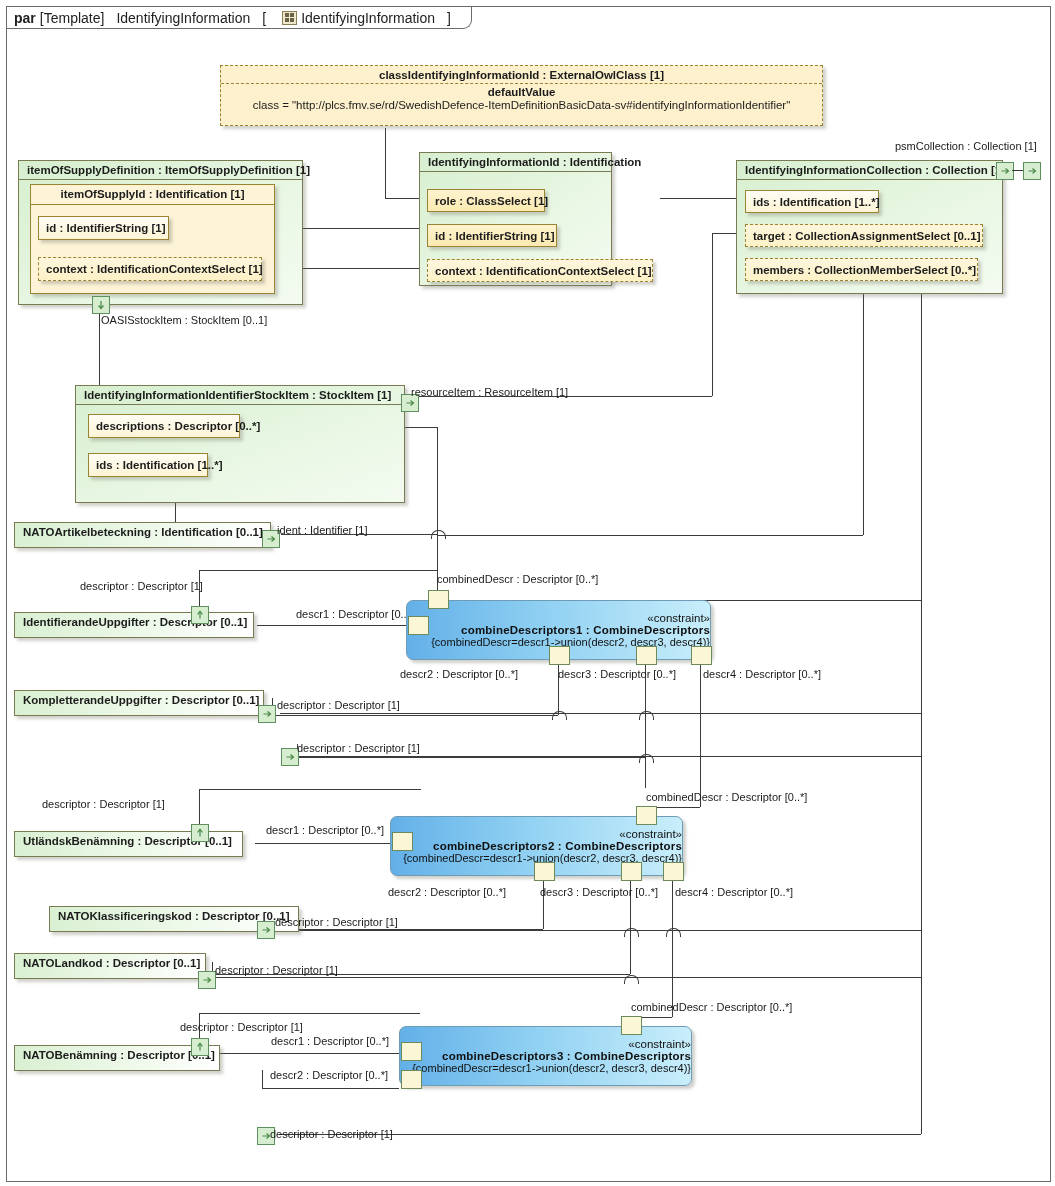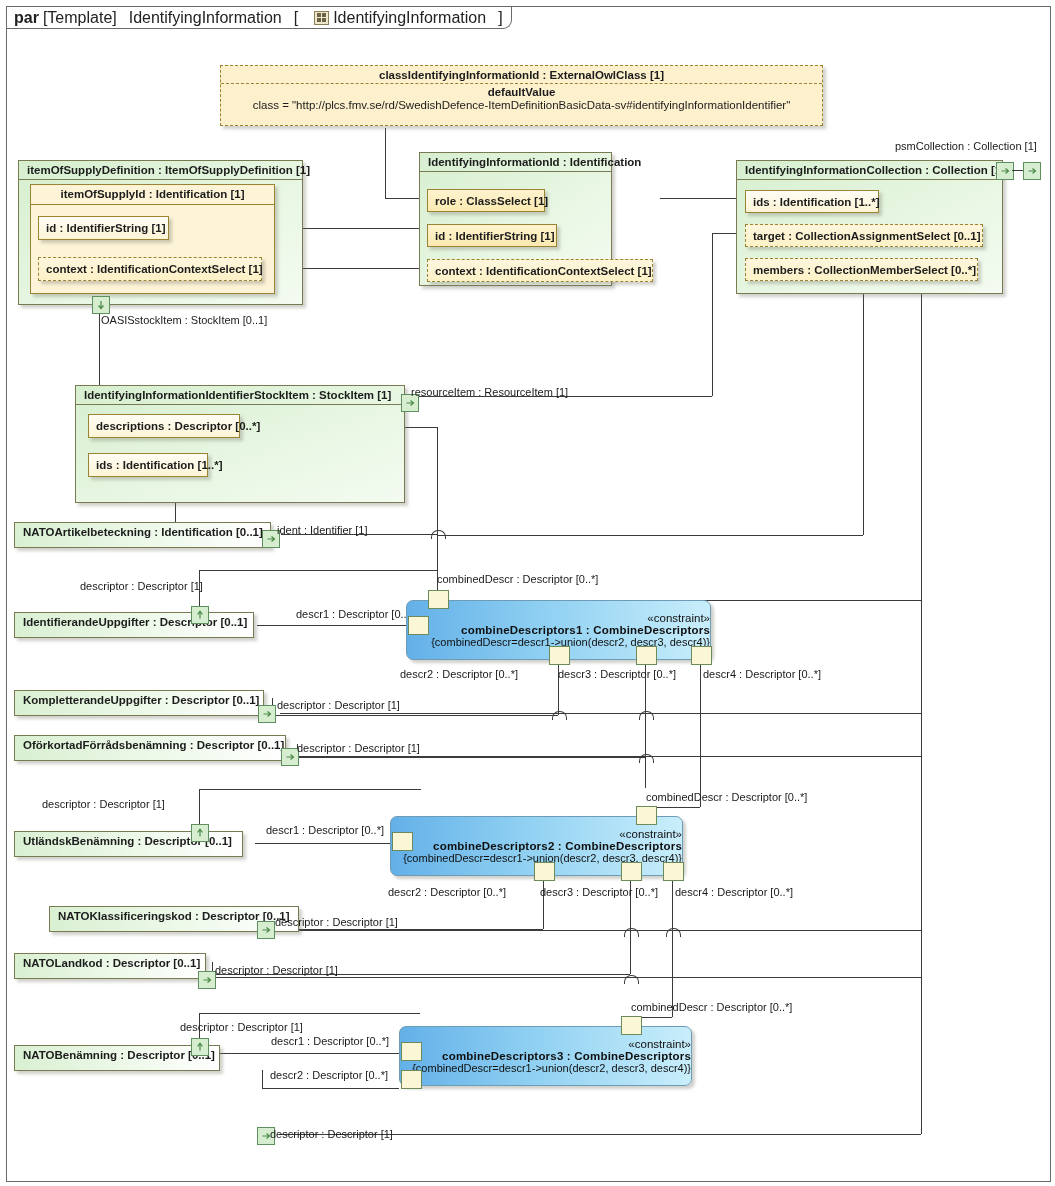--- a/index.html
+++ b/index.html
@@ -2,21 +2,21 @@
 <html><head>
 <meta charset="utf-8">
 <style>
   html,body{margin:0;padding:0;background:#ffffff;}
   body{font-family:"Liberation Sans", sans-serif;}
   #canvas{position:relative;width:1055px;height:1186px;background:#fff;overflow:hidden;}
 
   
   .frame{position:absolute;border:1px solid #6b6b6b;background:#fff;}
   .frame-tab{position:absolute;height:22px;border:1px solid #6b6b6b;border-top:none;border-left:none;background:#fff;
-             display:flex;align-items:center;padding:0 8px 0 7px;font-size:16px;color:#222;white-space:nowrap;
+             display:flex;align-items:center;padding:0 20px 0 7px;font-size:14px;color:#222;white-space:nowrap;
              border-bottom-right-radius:9px;}
   .frame-tab .kw{font-weight:bold;margin-right:4px;}
   .frame-tab .sp{margin-right:12px;}
   .mini-icon{display:inline-block;width:13px;height:12px;border:1px solid #8a7f55;background:#efe7cd;
              position:relative;margin:0 4px;vertical-align:-2px;}
   .mini-icon::before,.mini-icon::after{content:"";position:absolute;background:#6b6343;}
   .mini-icon::before{left:1.5px;top:1.5px;width:4px;height:4px;box-shadow:5px 0 0 #6b6343, 0 5px 0 #6b6343;}
   .mini-icon::after{left:6.5px;top:6.5px;width:4px;height:4px;}
 
   
@@ -290,23 +290,20 @@
   <div class="blk part shadow" style="left:14px;top:690px;width:250px;height:26px;">
     <div class="hdr">KompletterandeUppgifter : Descriptor [0..1]</div>
   </div>
   <div class="pport" style="left:258px;top:705px;">
     <svg width="10" height="10" viewBox="0 0 10 10">
         <path d="M1.5 5 L8 5 M5.5 2.5 L8.5 5 L5.5 7.5" stroke="#4a8a4a" fill="none" stroke-width="1.2"></path>
       </svg>
   </div>
   <div class="lbl" style="left:277px;top:699px;">descriptor : Descriptor [1]</div>
 
-  <div class="blk part shadow" style="left:14px;top:735px;width:272px;height:26px;">
-    <div class="hdr">OförkortadFörrådsbenämning : Descriptor [0..1]</div>
-  </div>
   <div class="pport" style="left:281px;top:748px;">
     <svg width="10" height="10" viewBox="0 0 10 10">
         <path d="M1.5 5 L8 5 M5.5 2.5 L8.5 5 L5.5 7.5" stroke="#4a8a4a" fill="none" stroke-width="1.2"></path>
       </svg>
   </div>
   <div class="lbl" style="left:297px;top:742px;">descriptor : Descriptor [1]</div>
 
   <div class="blk part shadow" style="left:14px;top:831px;width:229px;height:26px;">
     <div class="hdr">UtländskBenämning : Descriptor [0..1]</div>
   </div>

